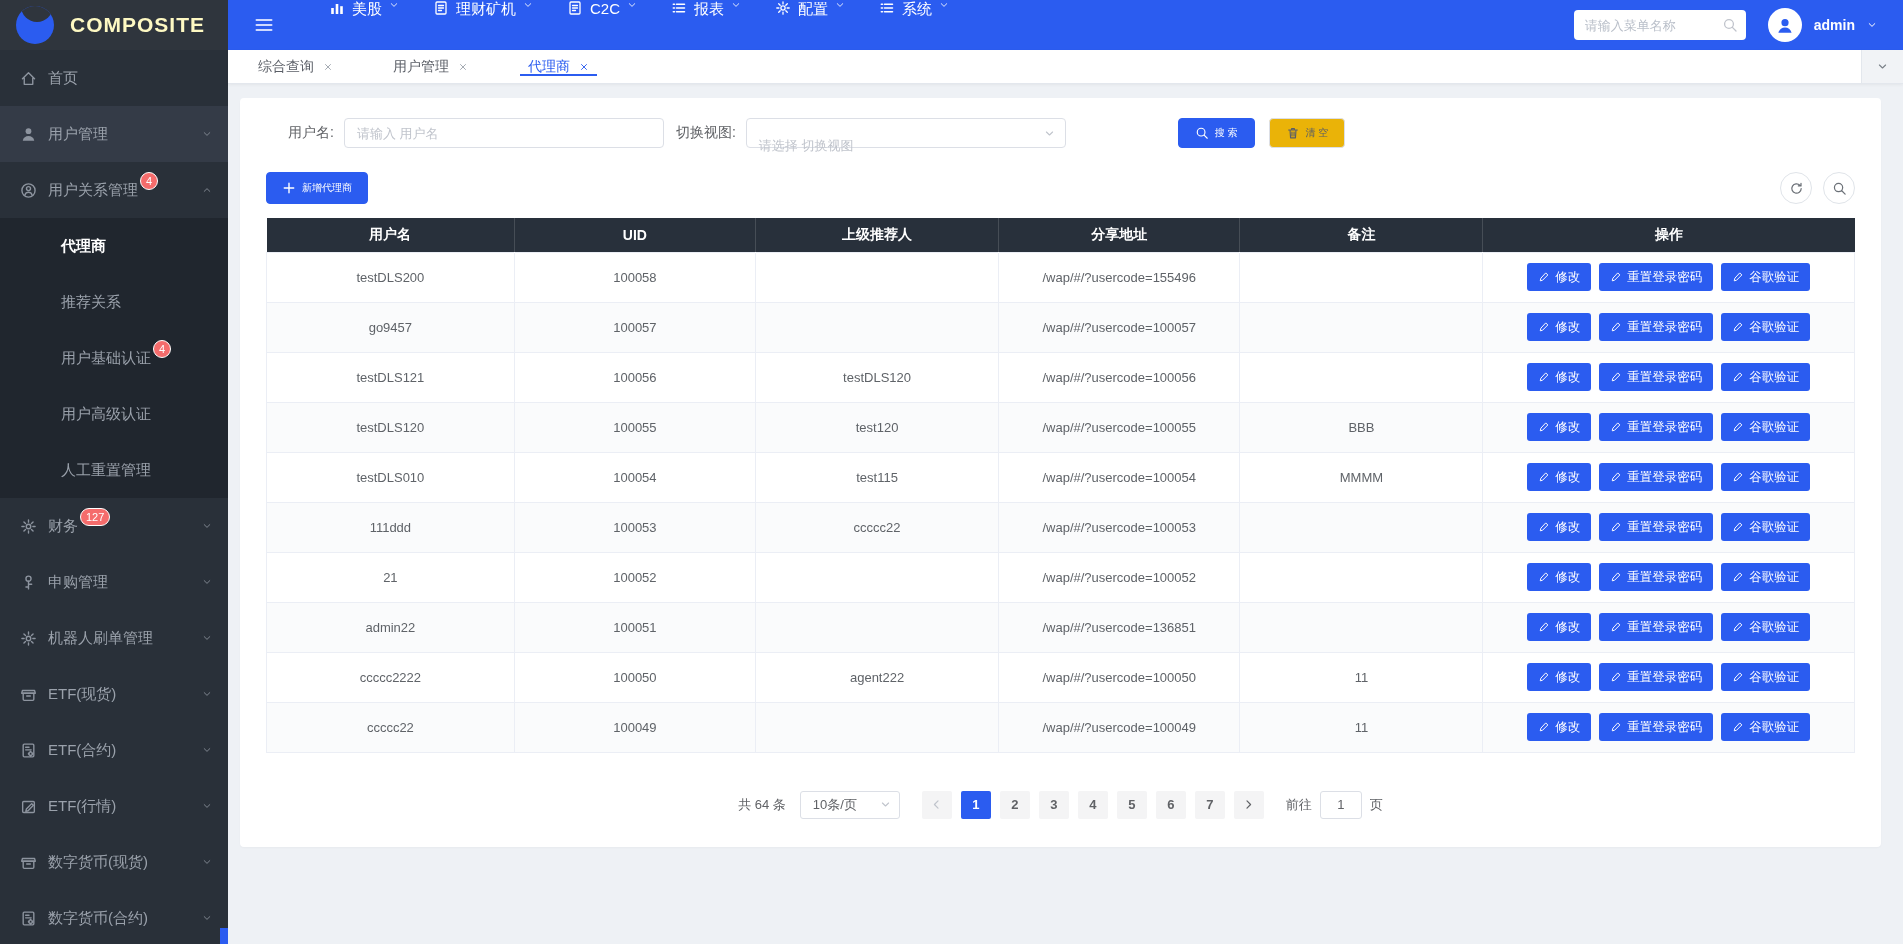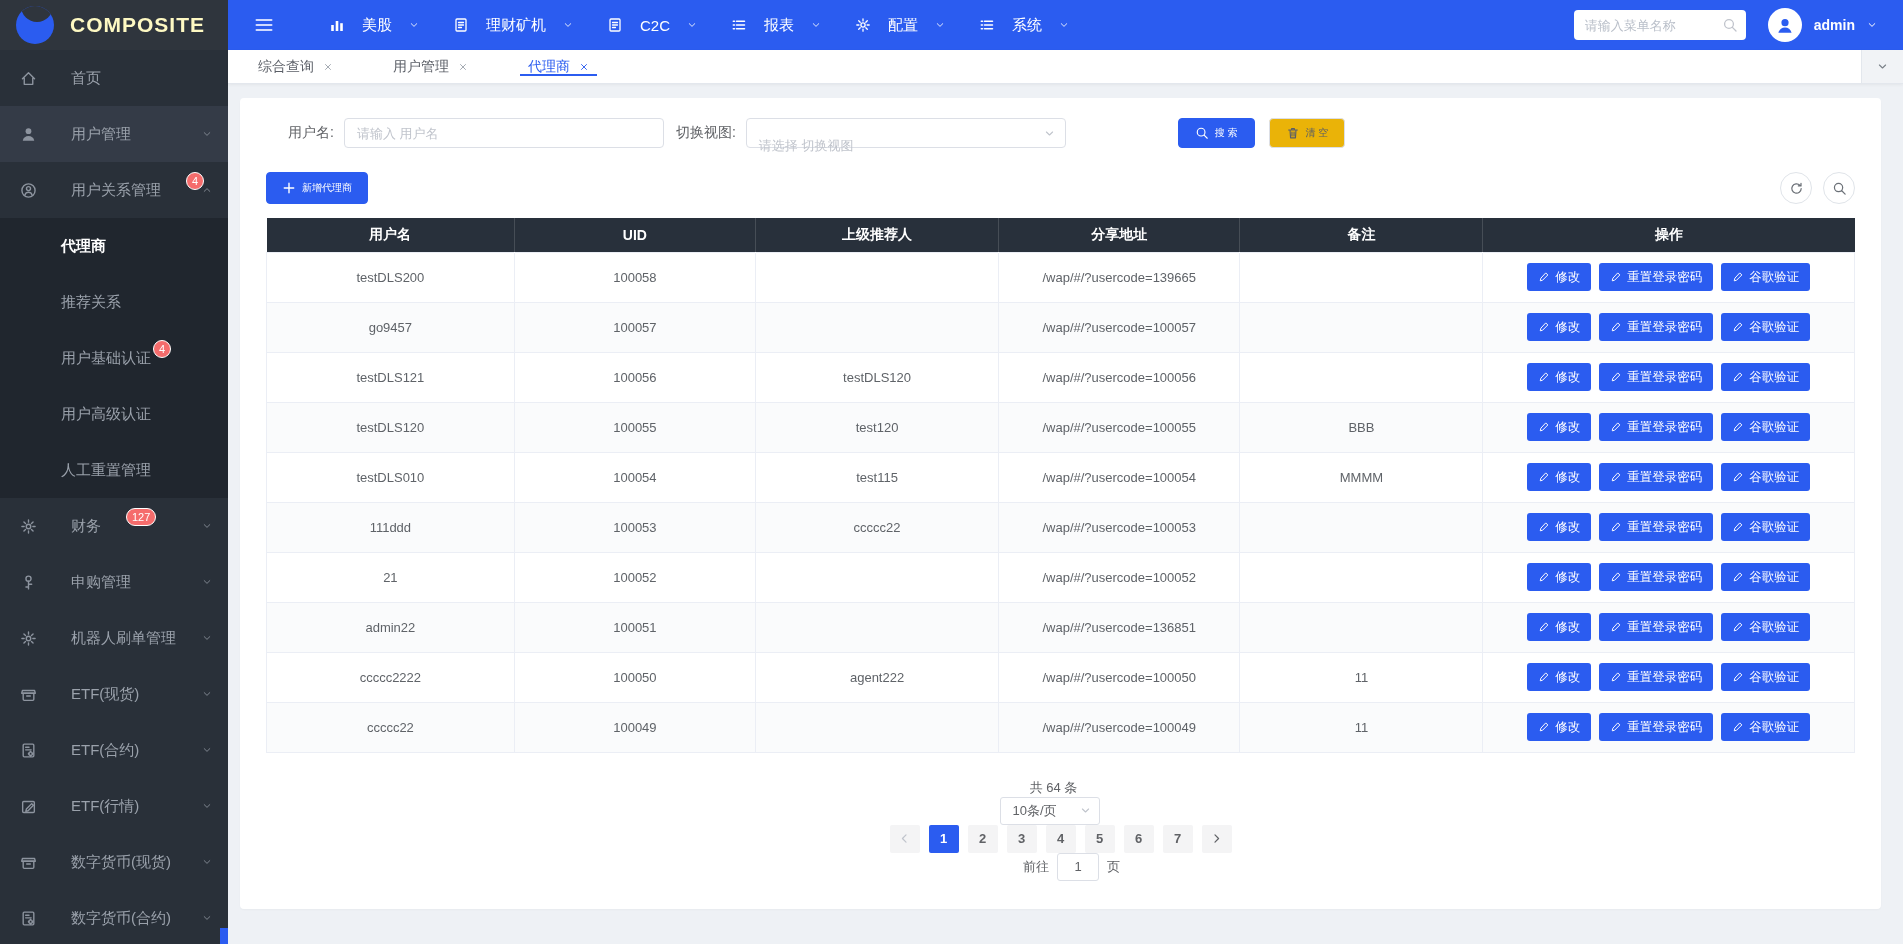--- a/index.html
+++ b/index.html
@@ -10,39 +10,39 @@
   .ic.xs { width:10px; height:10px; }
 
   
   .navbar { height:50px; background:#2b5cf0; display:flex; align-items:stretch; }
   .brand { width:228px; flex-shrink:0; background:#2f353d; display:flex; align-items:center; gap:16px; padding-left:16px; }
   .logo { width:38px; height:38px; border-radius:50%; background:#2b5cf0; position:relative; overflow:hidden; flex-shrink:0; }
   .logo::after { content:''; position:absolute; left:5px; top:-16px; width:32px; height:32px; border-radius:50%; background:#2f353d; }
   .brand-name { color:#fef9c3; font-weight:bold; font-size:21px; letter-spacing:1px; }
   .nav-main { flex:1; display:flex; align-items:center; color:#fff; padding-left:26px; }
   .hamburger { color:#cfd9ff; margin-right:38px; width:20px; height:20px; cursor:pointer; }
-  .nav-item { display:flex; align-items:center; gap:17px; padding:0 17px; font-size:15px; cursor:pointer; height:100%; }
+  .nav-item { display:flex; gap:7px; padding:0 17px; font-size:15px; cursor:pointer; height:100%; }
   .nav-item .ic { color:#fff; }
   .nav-chev { opacity:.85; }
   .nav-right { display:flex; align-items:center; gap:12px; padding-right:26px; }
   .nav-search { position:relative; margin-right:10px; }
   .nav-search input { width:172px; height:30px; border:none; border-radius:4px; padding:0 30px 0 11px; font-size:13px; color:#333; outline:none; font-family:inherit; }
   .nav-search input::placeholder { color:#b9bfc9; }
   .nav-search .ic { position:absolute; right:8px; top:7px; color:#c0c4cc; }
   .avatar { width:34px; height:34px; border-radius:50%; background:#fff; display:flex; align-items:center; justify-content:center; color:#2b5cf0; cursor:pointer; }
   .avatar .ic { width:22px; height:22px; }
   .admin-name { color:#fff; font-size:14px; font-weight:bold; cursor:pointer; }
   .admin-chev { color:#fff; cursor:pointer; }
 
   
   .layout { display:flex; height:894px; }
 
   
   .sidebar { width:228px; flex-shrink:0; background:#293039; position:relative; overflow:hidden; }
-  .side-item { height:56px; display:flex; align-items:center; padding:0 16px 0 20px; font-size:15px; color:#9aa1ab; cursor:pointer; position:relative;gap:23px; }
+  .side-item { height:56px; display:flex; align-items:center; padding:0 16px 0 20px; font-size:15px; color:#9aa1ab; cursor:pointer; position:relative; }
   .side-item.highlight { background:#343b47; }
   .side-item .side-ic { width:17px; height:17px; margin-right:11px; color:#8d949f; }
   .side-chev { position:absolute; right:16px; color:#7e858f; }
   .side-sub { background:#20262e; }
   .side-sub-item { height:56px; display:flex; align-items:center; padding-left:61px; font-size:15px; color:#9aa1ab; cursor:pointer; }
   .side-sub-item.active { color:#ffffff; font-weight:bold; }
   .badge { display:inline-flex; align-items:center; justify-content:center; background:#f56c6c; color:#fff; font-size:11px; height:18px; min-width:18px; padding:0 5px; border-radius:10px; border:1px solid #fff; margin-left:2px; transform:translateY(-9px); line-height:1; font-weight:normal; }
   .side-thumb { position:absolute; right:0; bottom:0; width:8px; height:16px; background:#2b5cf0; }
 
   
@@ -83,21 +83,21 @@
   
   table { width:100%; border-collapse:collapse; margin-top:14px; table-layout:fixed; }
   thead th { background:#28303b; color:#fff; font-size:14px; font-weight:bold; height:34px; text-align:center; border-right:1px solid rgba(255,255,255,.14); }
   thead th:last-child { border-right:none; }
   tbody td { height:50px; text-align:center; font-size:13px; color:#5f6368; border:1px solid #ebeef5; background:#fff; overflow:hidden; white-space:nowrap; }
   tbody tr.even td { background:#fafbfc; }
   .row-btn { background:#2b5cf0; border:none; border-radius:3px; color:#fff; height:28px; padding:0 11px; font-size:12.5px; display:inline-flex; align-items:center; gap:5px; margin:0 4px; cursor:pointer; font-family:inherit; }
   .row-btn .ic { width:12px; height:12px; }
 
   
-  .pagination { margin-top:26px; display:flex; align-items:center; font-size:13px; color:#606266;flex-direction:column; }
+  .pagination { margin-top:38px; display:flex; align-items:center; justify-content:center; font-size:13px; color:#606266; }
   .pg-total { margin-right:14px; }
   .pg-size { width:100px; height:28px; border:1px solid #dcdfe6; border-radius:3px; display:flex; align-items:center; justify-content:space-between; padding:0 8px 0 12px; margin-right:22px; cursor:pointer; background:#fff; }
   .pg-size .ic { color:#c0c4cc; }
   .pager { display:flex; align-items:center; gap:9px; }
   .pg-btn { min-width:30px; height:28px; background:#f4f4f5; border-radius:2px; display:flex; align-items:center; justify-content:center; color:#606266; font-size:13px; font-weight:bold; cursor:pointer; padding:0 4px; }
   .pg-btn.active { background:#2b5cf0; color:#fff; }
   .pg-btn.nav-disabled { color:#c0c4cc; }
   .pg-goto { display:flex; align-items:center; gap:8px; margin-left:22px; }
   .pg-goto input { width:42px; height:28px; border:1px solid #dcdfe6; border-radius:3px; text-align:center; font-size:13px; color:#606266; outline:none; font-family:inherit; }
 </style>
@@ -529,21 +529,21 @@
                 <th>分享地址</th>
                 <th>备注</th>
                 <th>操作</th>
               </tr>
             </thead>
           <tbody id="table-body">
               <tr class="odd">
                 <td>testDLS200</td>
                 <td>100058</td>
                 <td></td>
-                <td>/wap/#/?usercode=139665</td>
+                <td>/wap/#/?usercode=155496</td>
                 <td></td>
                 <td><button class="row-btn">
                     <span class="ic">
                       <svg viewBox="0 0 16 16" fill="none" stroke="currentColor" stroke-width="1.3" stroke-linecap="round" stroke-linejoin="round">
                         <path d="m10.7 2.9 2.4 2.4L6 12.4l-3 .7.7-3z"></path>
                       </svg>
                     </span>
                     <span>修改</span>
                   </button><button class="row-btn">
                     <span class="ic">

